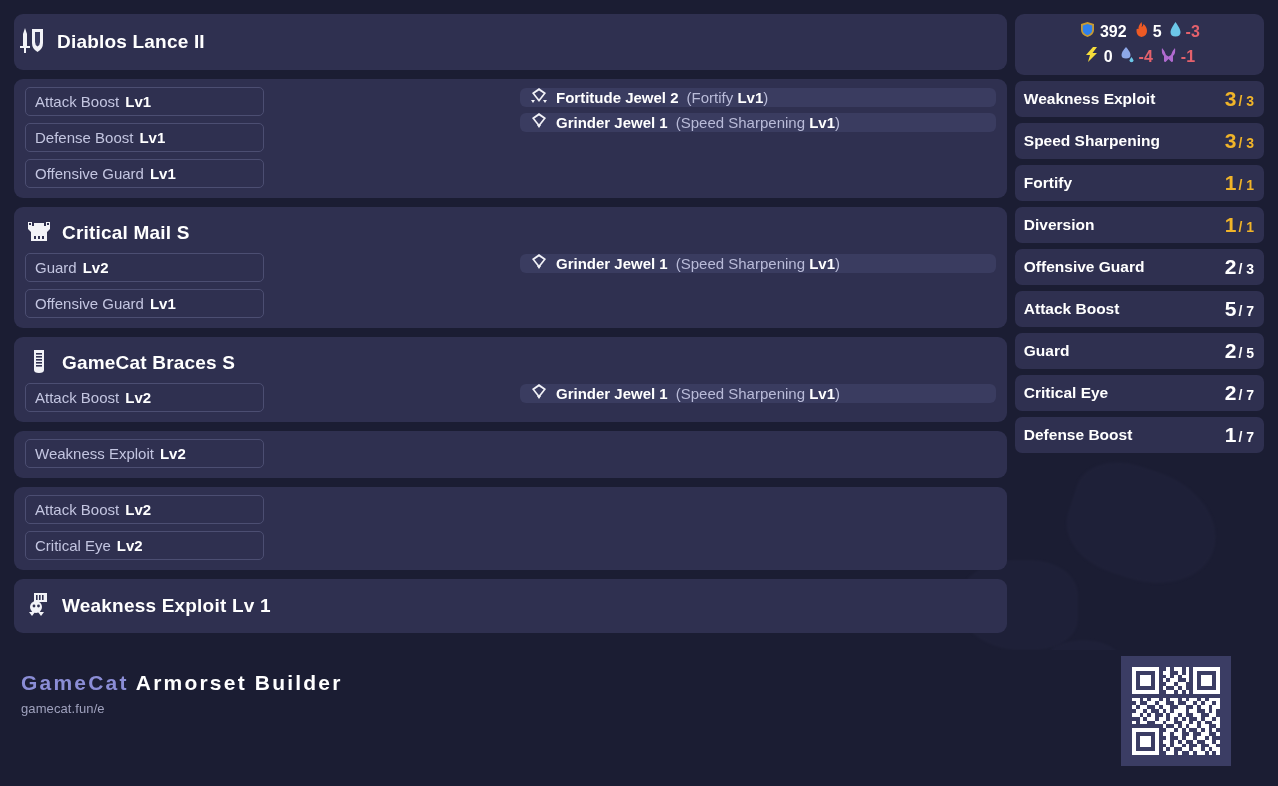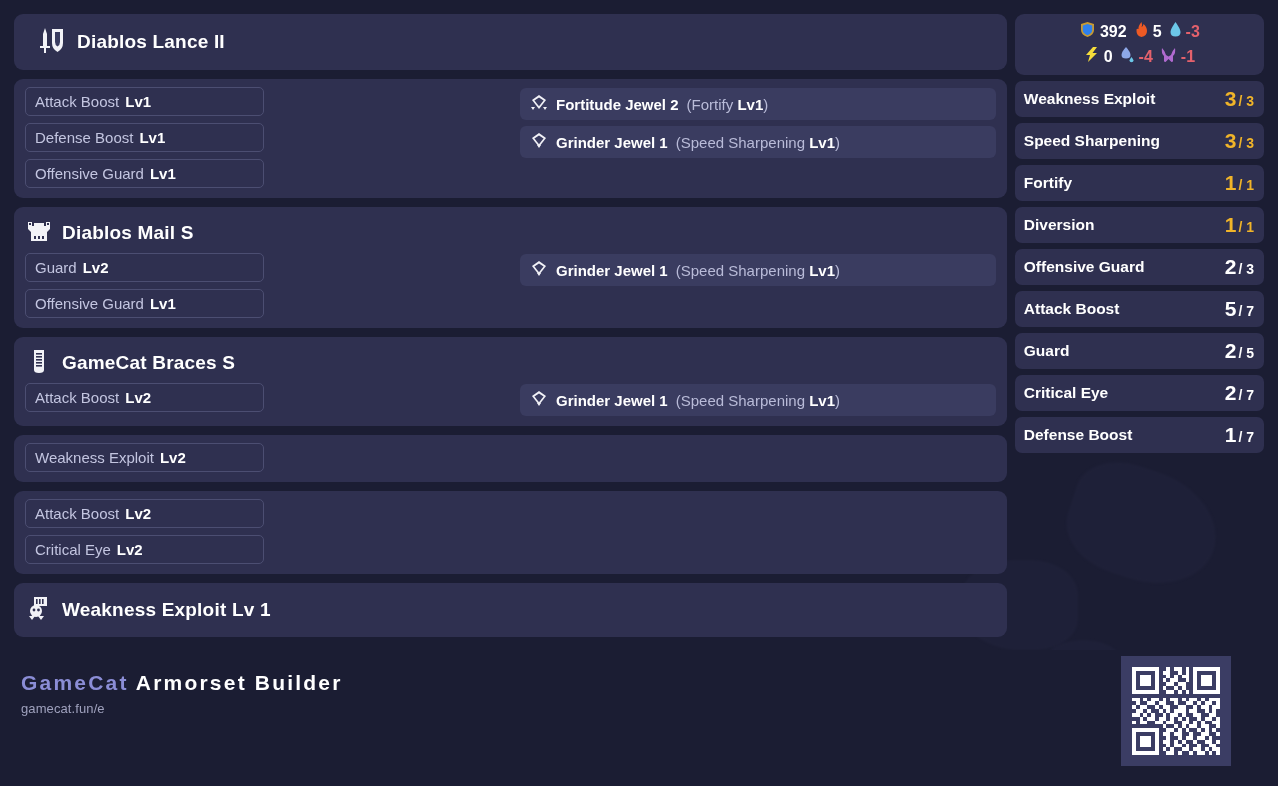--- a/index.html
+++ b/index.html
@@ -53,21 +53,21 @@
     font-size: 19px;
     font-weight: bold;
     letter-spacing: .2px;
     color: #ffffff;
     white-space: nowrap;
   }
 
   .icon { flex: none; display: block; }
 
   
-  .weapon-card { padding: 11px 11px 11px 24px; }
+  .weapon-card { padding: 11px 11px 11px 4px; }
   .weapon-card .piece-head { padding: 0; }
 
   
   .piece-body { display: flex; gap: 10px; align-items: flex-start; }
   .skill-col { width: 485px; display: flex; flex-wrap: wrap; gap: 7px 8px; }
   .jewel-col { flex: 1; display: flex; flex-direction: column; gap: 6px; padding-top: 1px; }
 
   .skill-pill {
     width: 239px;
     height: 29px;
@@ -81,21 +81,21 @@
     font-size: 15px;
     color: #c3c5e0;
     white-space: nowrap;
     overflow: hidden;
   }
   .skill-pill .lv { color: #ffffff; font-weight: bold; }
 
   .jewel-row {
     background: #3a3c60;
     border-radius: 6px;
-    height: 32px;
+    height: 19px;
     display: flex;
     align-items: center;
     gap: 8px;
     padding: 0 10px;
     font-size: 15px;
     white-space: nowrap;
   }
   .jewel-name { font-weight: bold; color: #ffffff; }
   .jewel-paren { color: #b9bbd8; }
   .jewel-paren .lv { color: #ffffff; font-weight: bold; }
@@ -255,21 +255,21 @@
             </g>
             <g fill="#2f3050">
               <rect x="4" y="6" width="2" height="2"></rect>
               <rect x="22" y="6" width="2" height="2"></rect>
               <rect x="9" y="19" width="2" height="3"></rect>
               <rect x="13" y="19" width="2" height="3"></rect>
               <rect x="17" y="19" width="2" height="3"></rect>
             </g>
           </svg>
         </span>
-        <span class="piece-name">Diablos Mail S</span>
+        <span class="piece-name">Critical Mail S</span>
       </div>
       <div class="piece-body">
         <div class="skill-col">
           <div class="skill-pill">
             <span>Guard</span>
             <span class="lv">Lv2</span>
           </div>
           <div class="skill-pill">
             <span>Offensive Guard</span>
             <span class="lv">Lv1</span>

